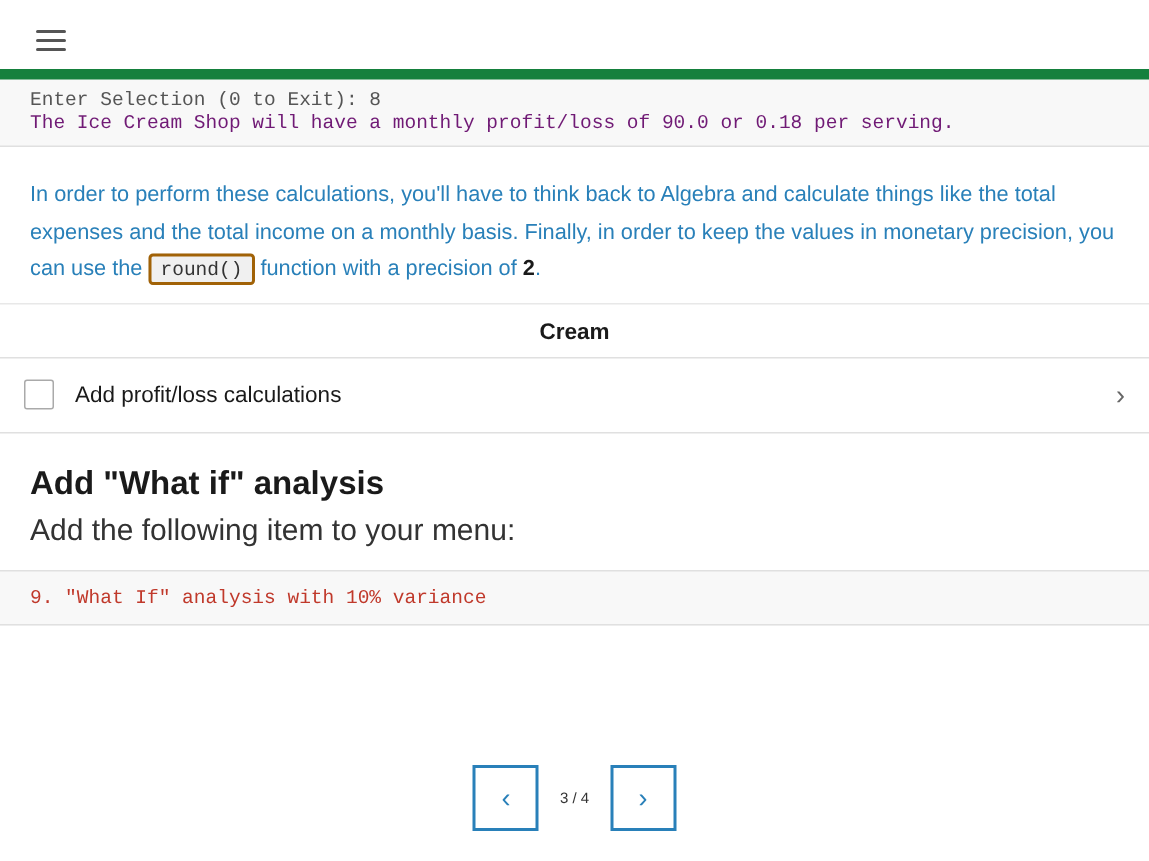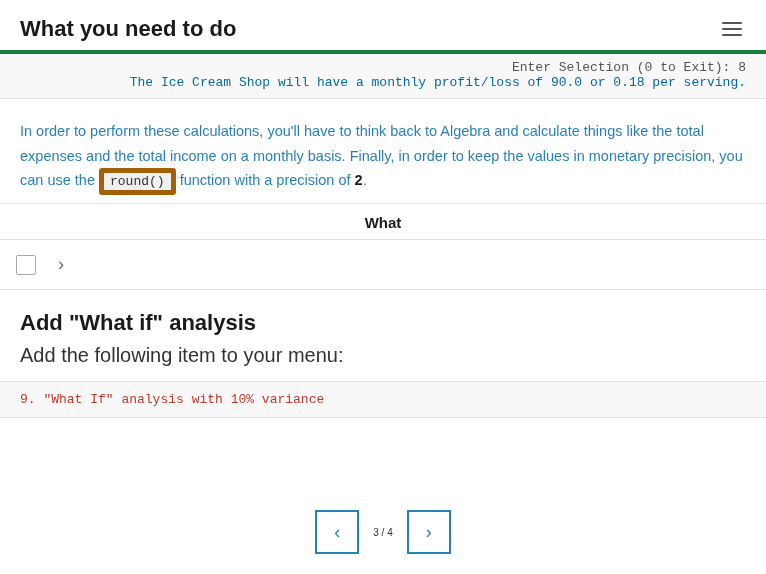--- a/index.html
+++ b/index.html
@@ -37,50 +37,48 @@
     .menu-icon span {
       display: block;
       width: 20px;
       height: 2px;
       background: #555;
       border-radius: 1px;
     }
 
     .terminal-block {
       background: #f8f8f8;
-      border-top: 4px solid #15803d;
+      border-top: 7px solid #15803d;
       border-bottom: 1px solid #e0e0e0;
       padding: 6px 20px 8px 20px;
       font-family: 'Courier New', Courier, monospace;
       font-size: 13px;
-      text-align: right;
     }
 
     .terminal-line-gray {
       color: #555;
     }
 
     .terminal-line-red {
-      color: #0369a1;
-      margin-left: 12px;
+      color: #701a75;
     }
 
     .description-block {
       padding: 20px 20px 10px 20px;
       font-size: 14.5px;
       line-height: 1.7;
       color: #333;
     }
 
     .desc-blue { color: #2980b9; }
     .desc-bold { font-weight: 700; color: #1a1a1a; }
 
     .code-inline {
       background: #f0f0f0;
-      border: 5px solid #a16207;
+      border: 2px solid #a16207;
       border-radius: 3px;
       padding: 1px 6px;
       font-family: 'Courier New', Courier, monospace;
       font-size: 13px;
       color: #333;
     }
 
     .task-label {
       text-align: center;
       font-size: 15px;
@@ -174,41 +172,41 @@
       font-size: 10px;
       color: #333;
       padding: 0 14px;
     }
 
   </style>
 </head>
 <body>
 
 <div class="header">
-  <h1 class="header-title">What you need to do</h1>
   <div class="menu-icon">
     <span></span>
     <span></span>
     <span></span>
   </div>
 </div>
 
 <div class="terminal-block">
   <div class="terminal-line-gray">Enter Selection (0 to Exit): 8</div>
   <div class="terminal-line-red">The Ice Cream Shop will have a monthly profit/loss of 90.0 or 0.18 per serving.</div>
 </div>
 
 <div class="description-block">
   <span class="desc-blue">In order to perform these calculations, you'll have to think back to Algebra and calculate things like the total expenses and the total income on a monthly basis. Finally, in order to keep the values in monetary precision, you can use the </span><code class="code-inline">round()</code><span class="desc-blue"> function with a precision of </span><span class="desc-bold">2</span><span class="desc-blue">.</span>
 </div>
 
-<div class="task-label">What</div>
+<div class="task-label">Cream</div>
 
 <div class="task-item">
   <div class="task-checkbox"></div>
+  <span class="task-text">Add profit/loss calculations</span>
   <span class="task-chevron">›</span>
 </div>
 
 <div class="section-title">Add "What if" analysis</div>
 
 <div class="section-desc">Add the following item to your menu:</div>
 
 <div class="code-block">
   <div>9. "What If" analysis with 10% variance</div>
 </div>

